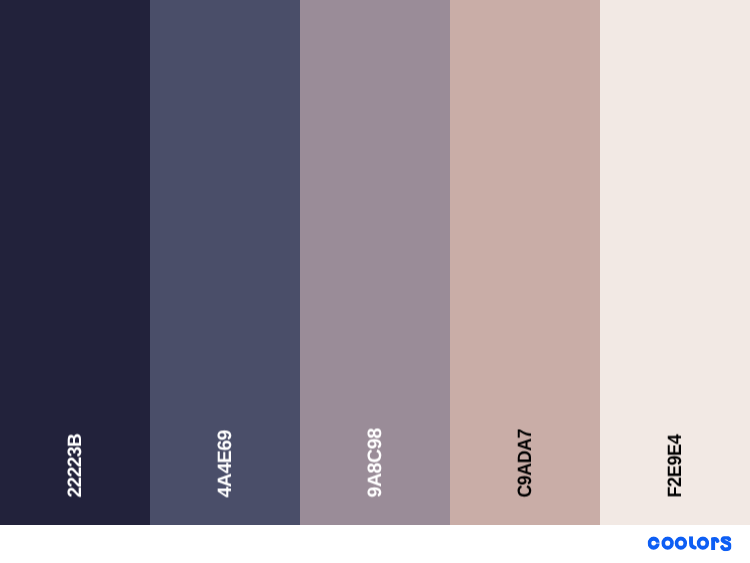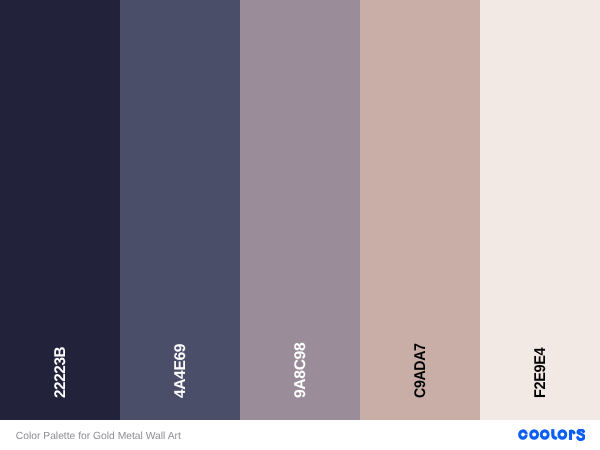--- a/index.html
+++ b/index.html
@@ -61,21 +61,20 @@
         </div>
       </div>
       <div class="swatch" style="background: rgb(242, 233, 228);">
         <div class="hexwrap">
           <div class="hex" style="color: rgb(0, 0, 0); --sx: 0.9370;">F2E9E4</div>
         </div>
       </div>
     </div>
 
   <div class="footer">
-    <div class="caption" style="color: rgb(142, 142, 150);">Color Palette for Gold Metal Wall Art</div>
     <div class="logo">
       <svg width="67.6" height="11.8" viewBox="0 0 67.9 11.9">
         <title>coolors</title>
         <g class="lg-fill" fill="#0D5EF4" stroke="none">
           <path d="M4.85 0.2 A4.85 5.35 0 1 0 9.7 5.85 L6.8 5.85 A1.95 1.95 0 1 1 6.8 5.25 L9.7 5.25 A4.85 5.35 0 0 0 4.85 0.2 Z"></path>
           <path d="M16.13 0.2 A4.97 5.35 0 1 1 16.13 10.9 A4.97 5.35 0 1 1 16.13 0.2 Z M16.13 3.5 A2.05 2.05 0 1 0 16.13 7.6 A2.05 2.05 0 1 0 16.13 3.5 Z"></path>
           <path d="M26.8 0.2 A4.97 5.35 0 1 1 26.8 10.9 A4.97 5.35 0 1 1 26.8 0.2 Z M26.8 3.5 A2.05 2.05 0 1 0 26.8 7.6 A2.05 2.05 0 1 0 26.8 3.5 Z"></path>
           <path d="M33.4 0.1 h3.15 v4.1 h-3.15 z"></path>
           <path d="M44.6 0.2 A4.97 5.35 0 1 1 44.6 10.9 A4.97 5.35 0 1 1 44.6 0.2 Z M44.6 3.5 A2.05 2.05 0 1 0 44.6 7.6 A2.05 2.05 0 1 0 44.6 3.5 Z"></path>
           <path d="M51.25 0.95 h3.15 v10.1 h-3.15 z"></path>

